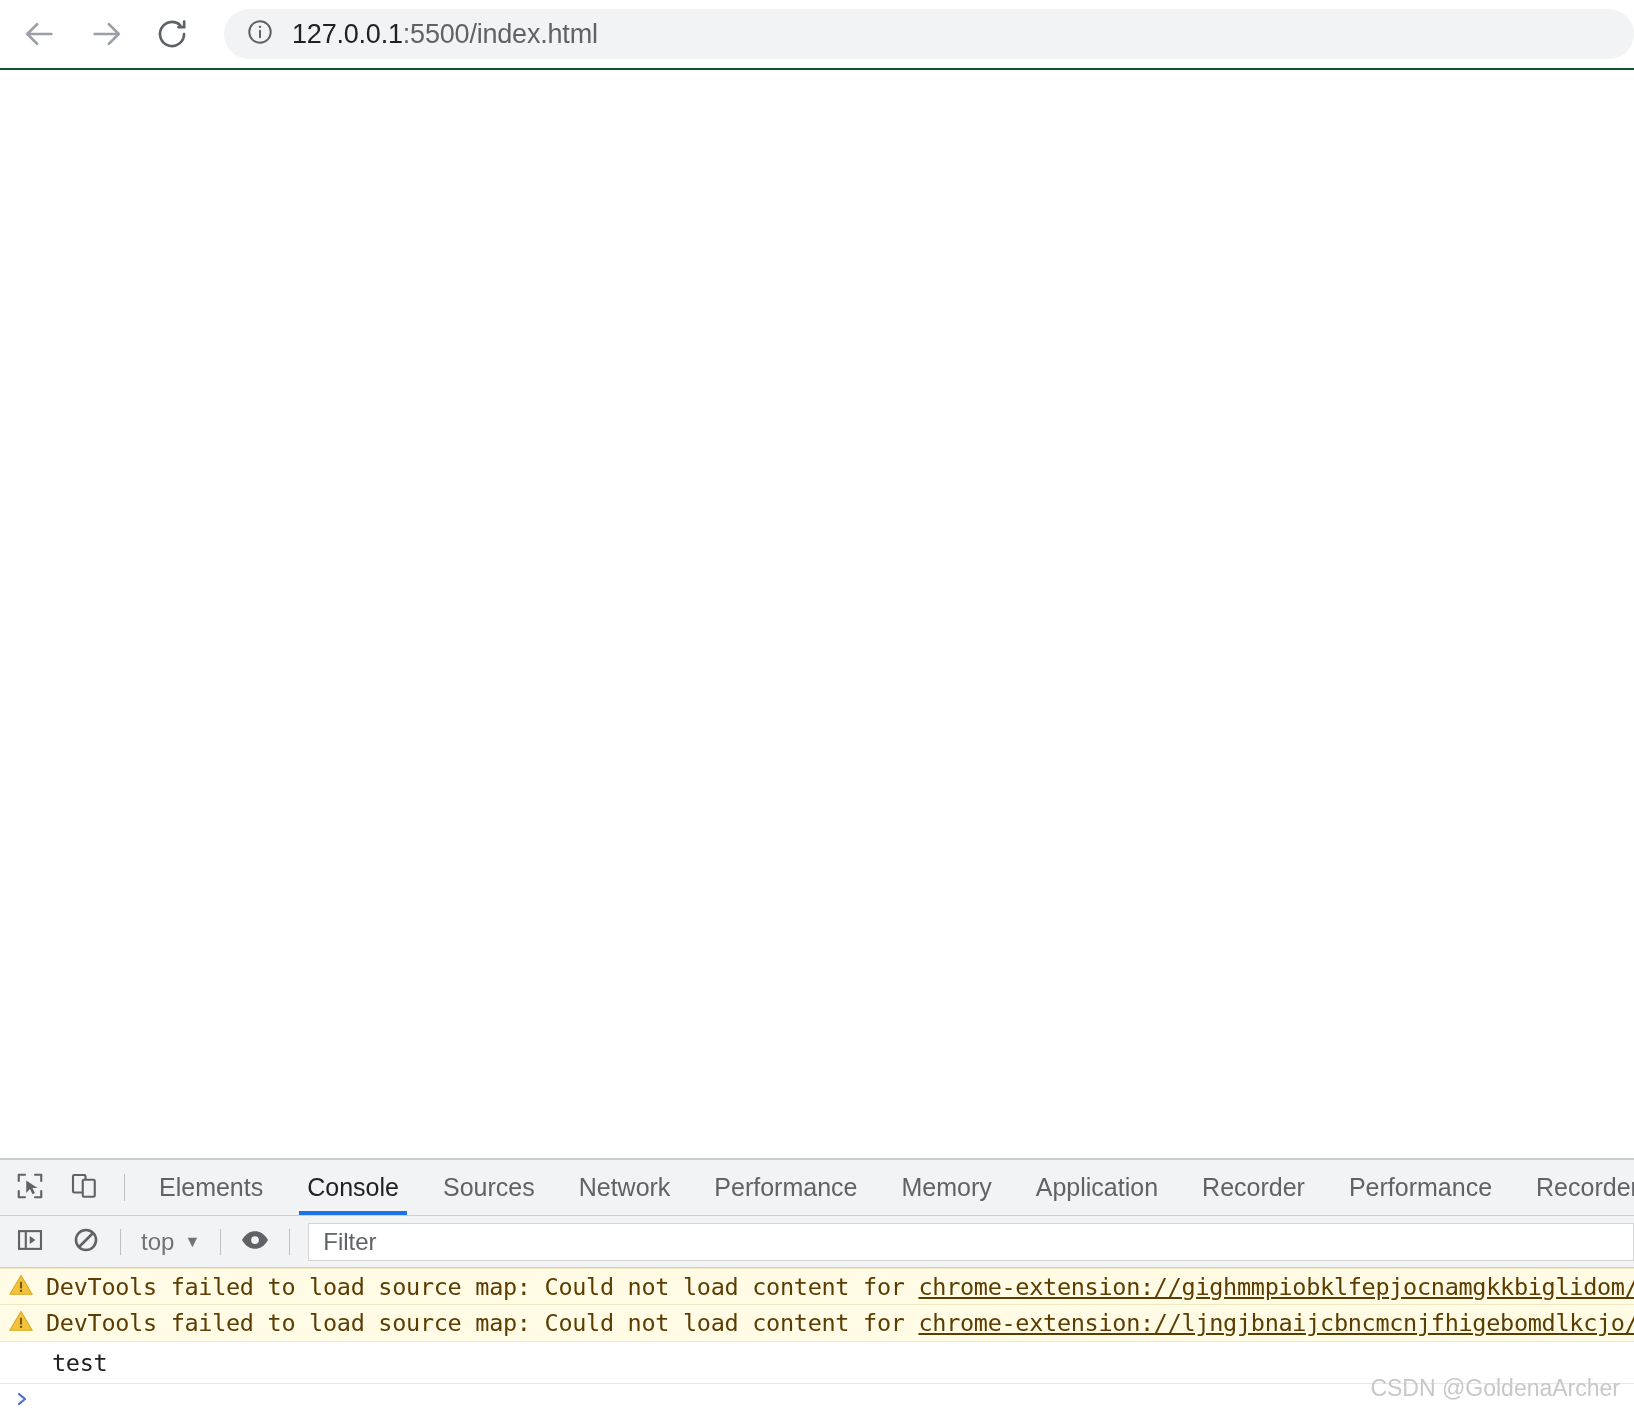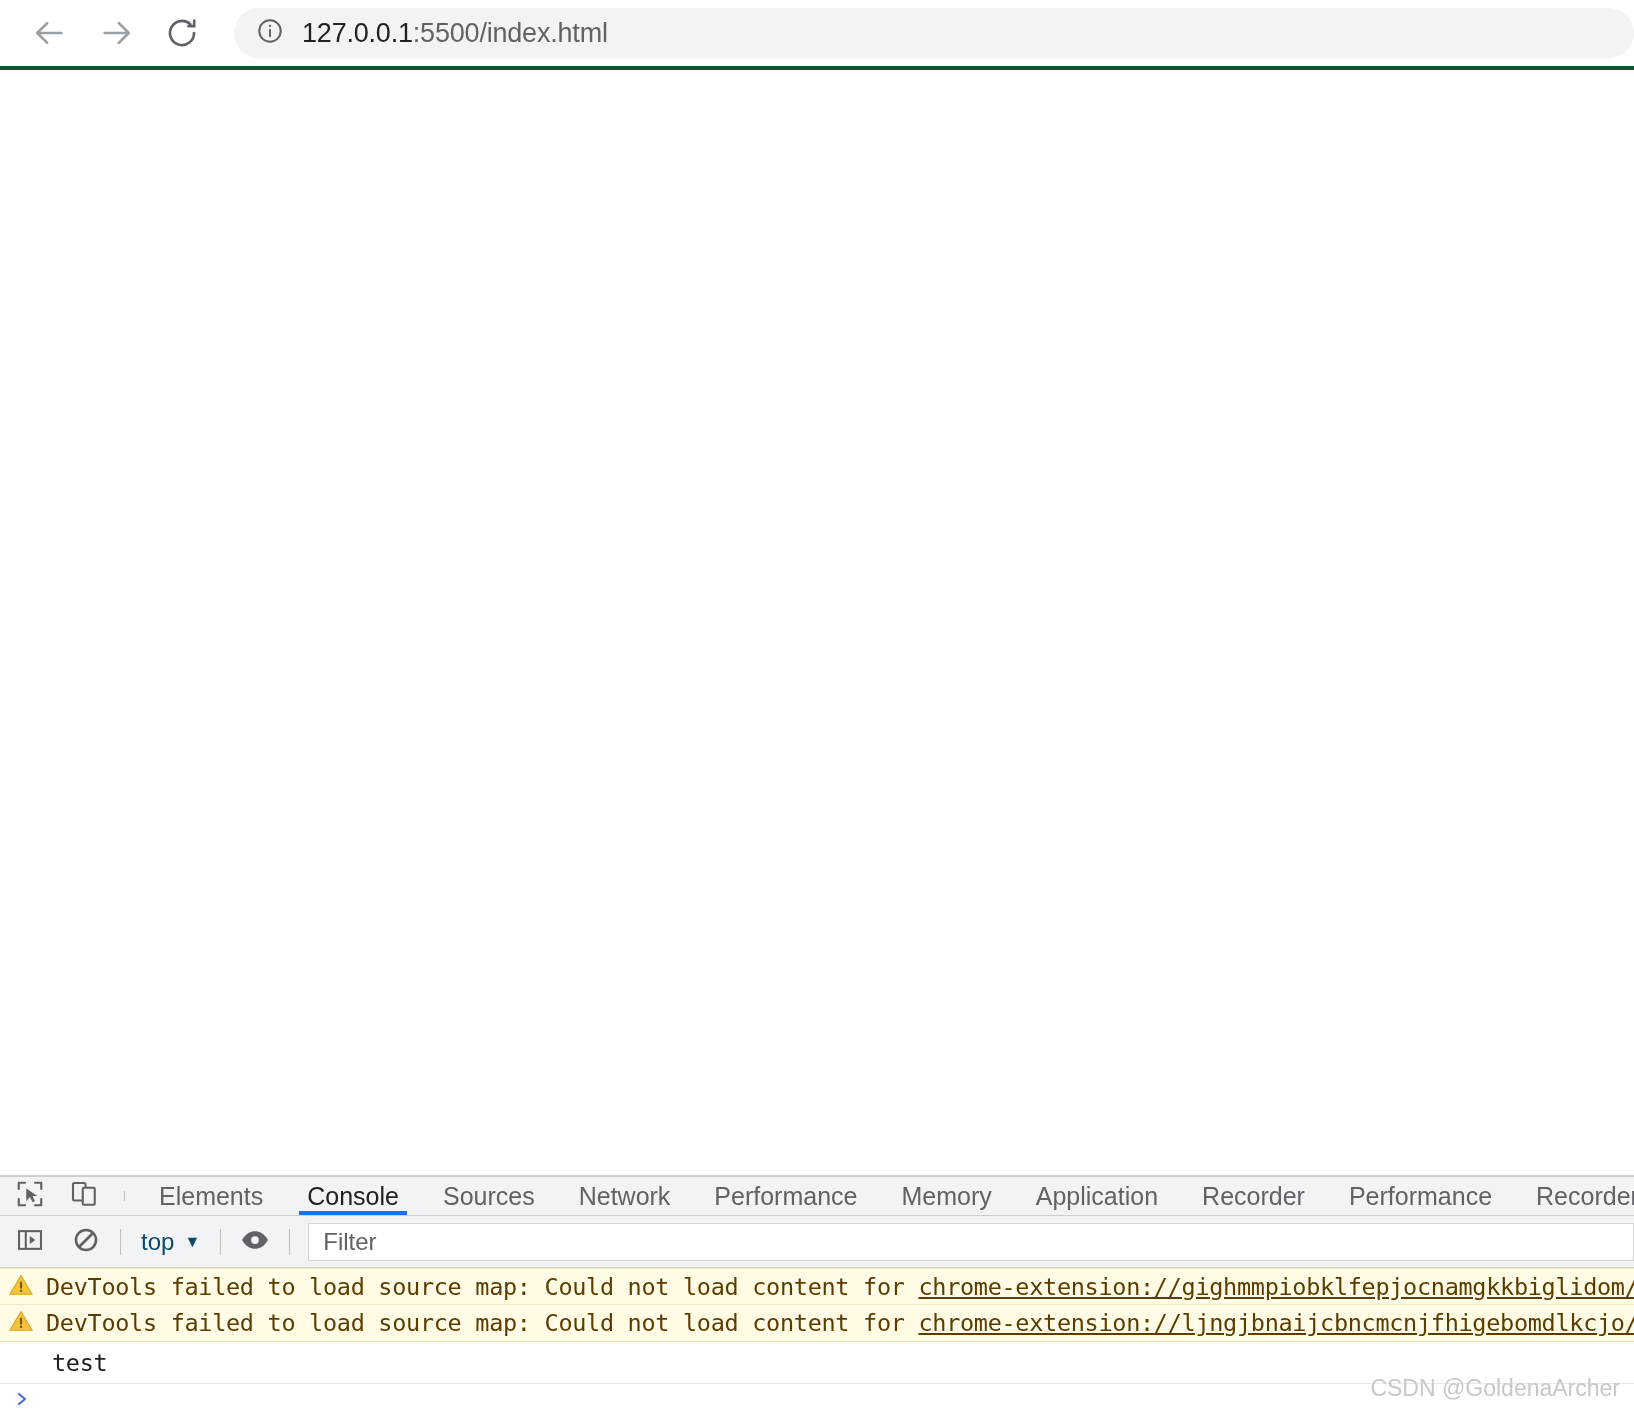--- a/index.html
+++ b/index.html
@@ -15,22 +15,22 @@
     position: relative;
   }
 
   
   .toolbar {
     height: 70px;
     flex: 0 0 70px;
     display: flex;
     align-items: center;
     background: #ffffff;
-    border-bottom: 4px solid #14532d;
-    padding-left: 14px;
+    border-bottom: 2px solid #14532d;
+    padding-left: 4px;
   }
   .nav-btn {
     width: 52px; height: 52px;
     display: flex; align-items: center; justify-content: center;
     border-radius: 50%;
     flex: 0 0 auto;
   }
   .nav-btn svg { display: block; }
   .nav-back  { margin-left: 10px; }
   .nav-fwd   { margin-left: 14px; }
@@ -66,21 +66,21 @@
 
   
   .devtools {
     flex: 0 0 auto;
     background: #f1f3f4;
     display: flex;
     flex-direction: column;
     width: 1634px;
   }
   .dt-tabbar {
-    height: 39px;
+    height: 56px;
     display: flex;
     align-items: stretch;
     background: #f1f3f4;
     border-bottom: 1px solid #cdd0d3;
     overflow: hidden;
   }
   .dt-tool-icons {
     display: flex; align-items: center;
     padding: 0 8px 0 10px;
     gap: 14px;
@@ -136,21 +136,21 @@
   .ct-gap { width: 16px; flex: 0 0 16px; }
   .ct-vsep {
     width: 1px; height: 26px;
     background: #bdc1c6;
     margin: 0 14px;
     flex: 0 0 1px;
   }
   .ctx-select {
     display: flex; align-items: center;
     font-size: 24px;
-    color: #0c4a6e;
+    color: #737373;
     padding: 0 6px;
     white-space: nowrap;
   }
   .ctx-select .caret {
     margin-left: 10px;
     font-size: 16px;
     line-height: 1;
   }
   .filter-input {
     flex: 1 1 auto;

